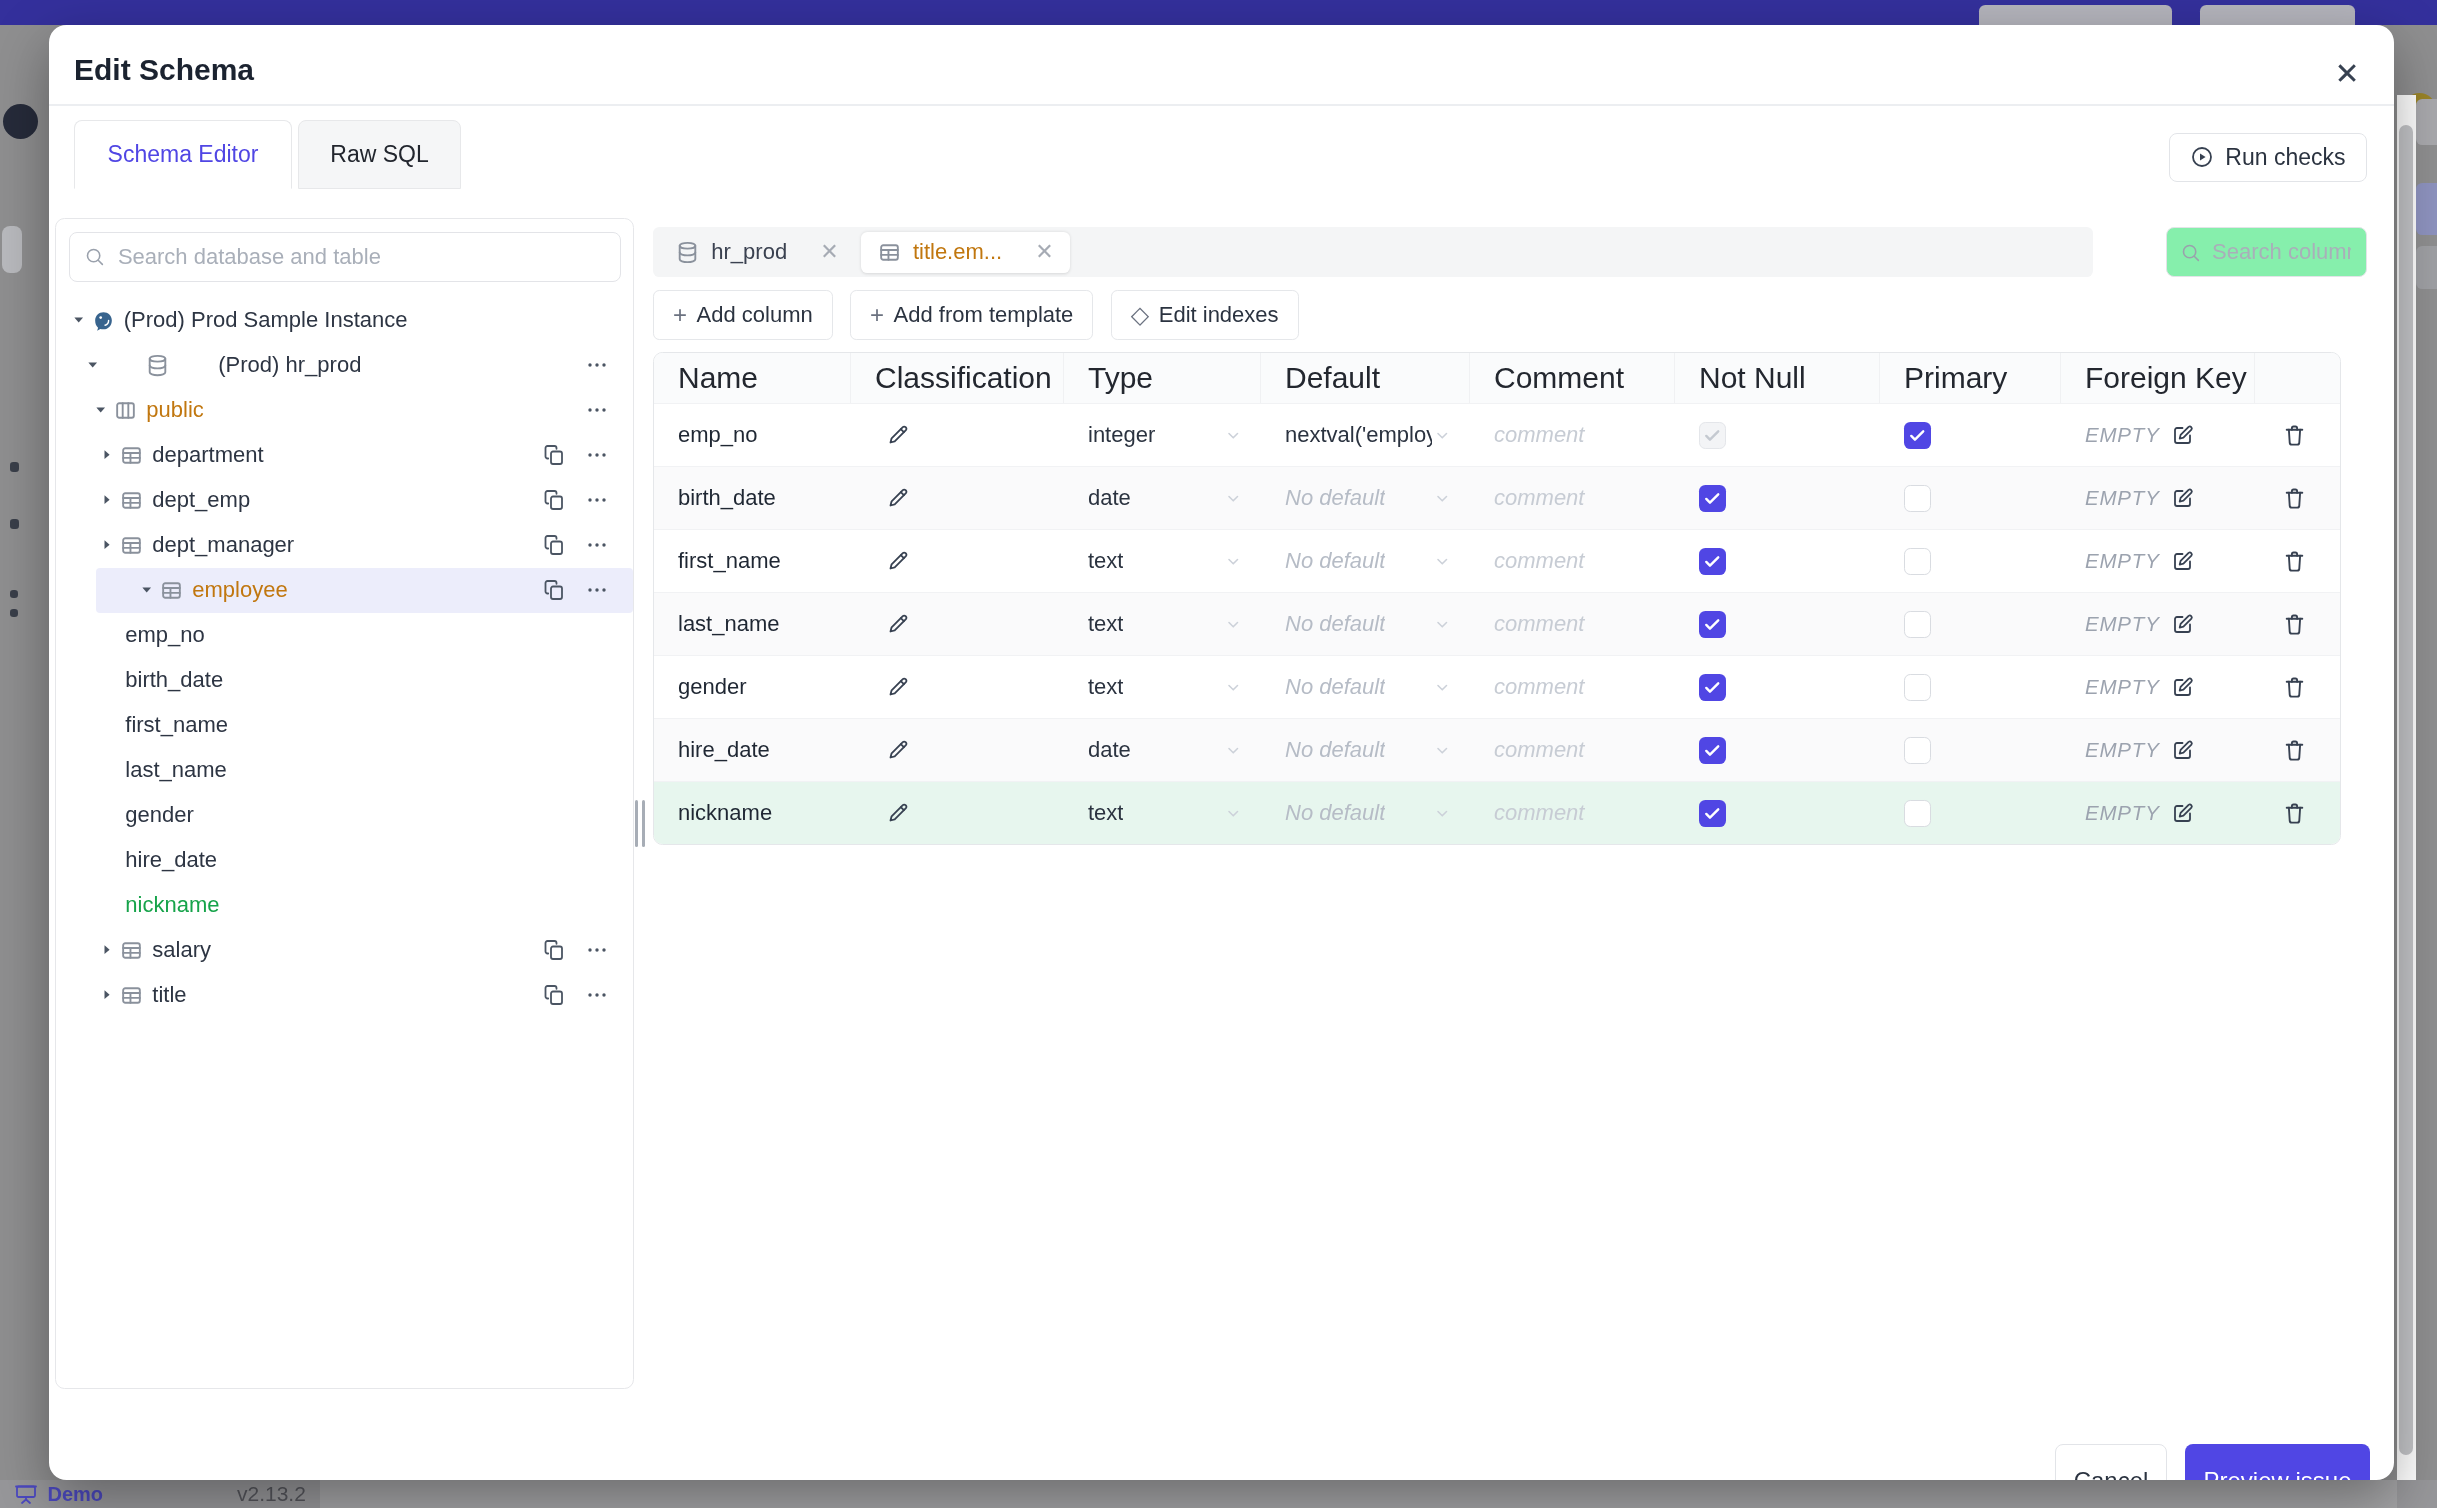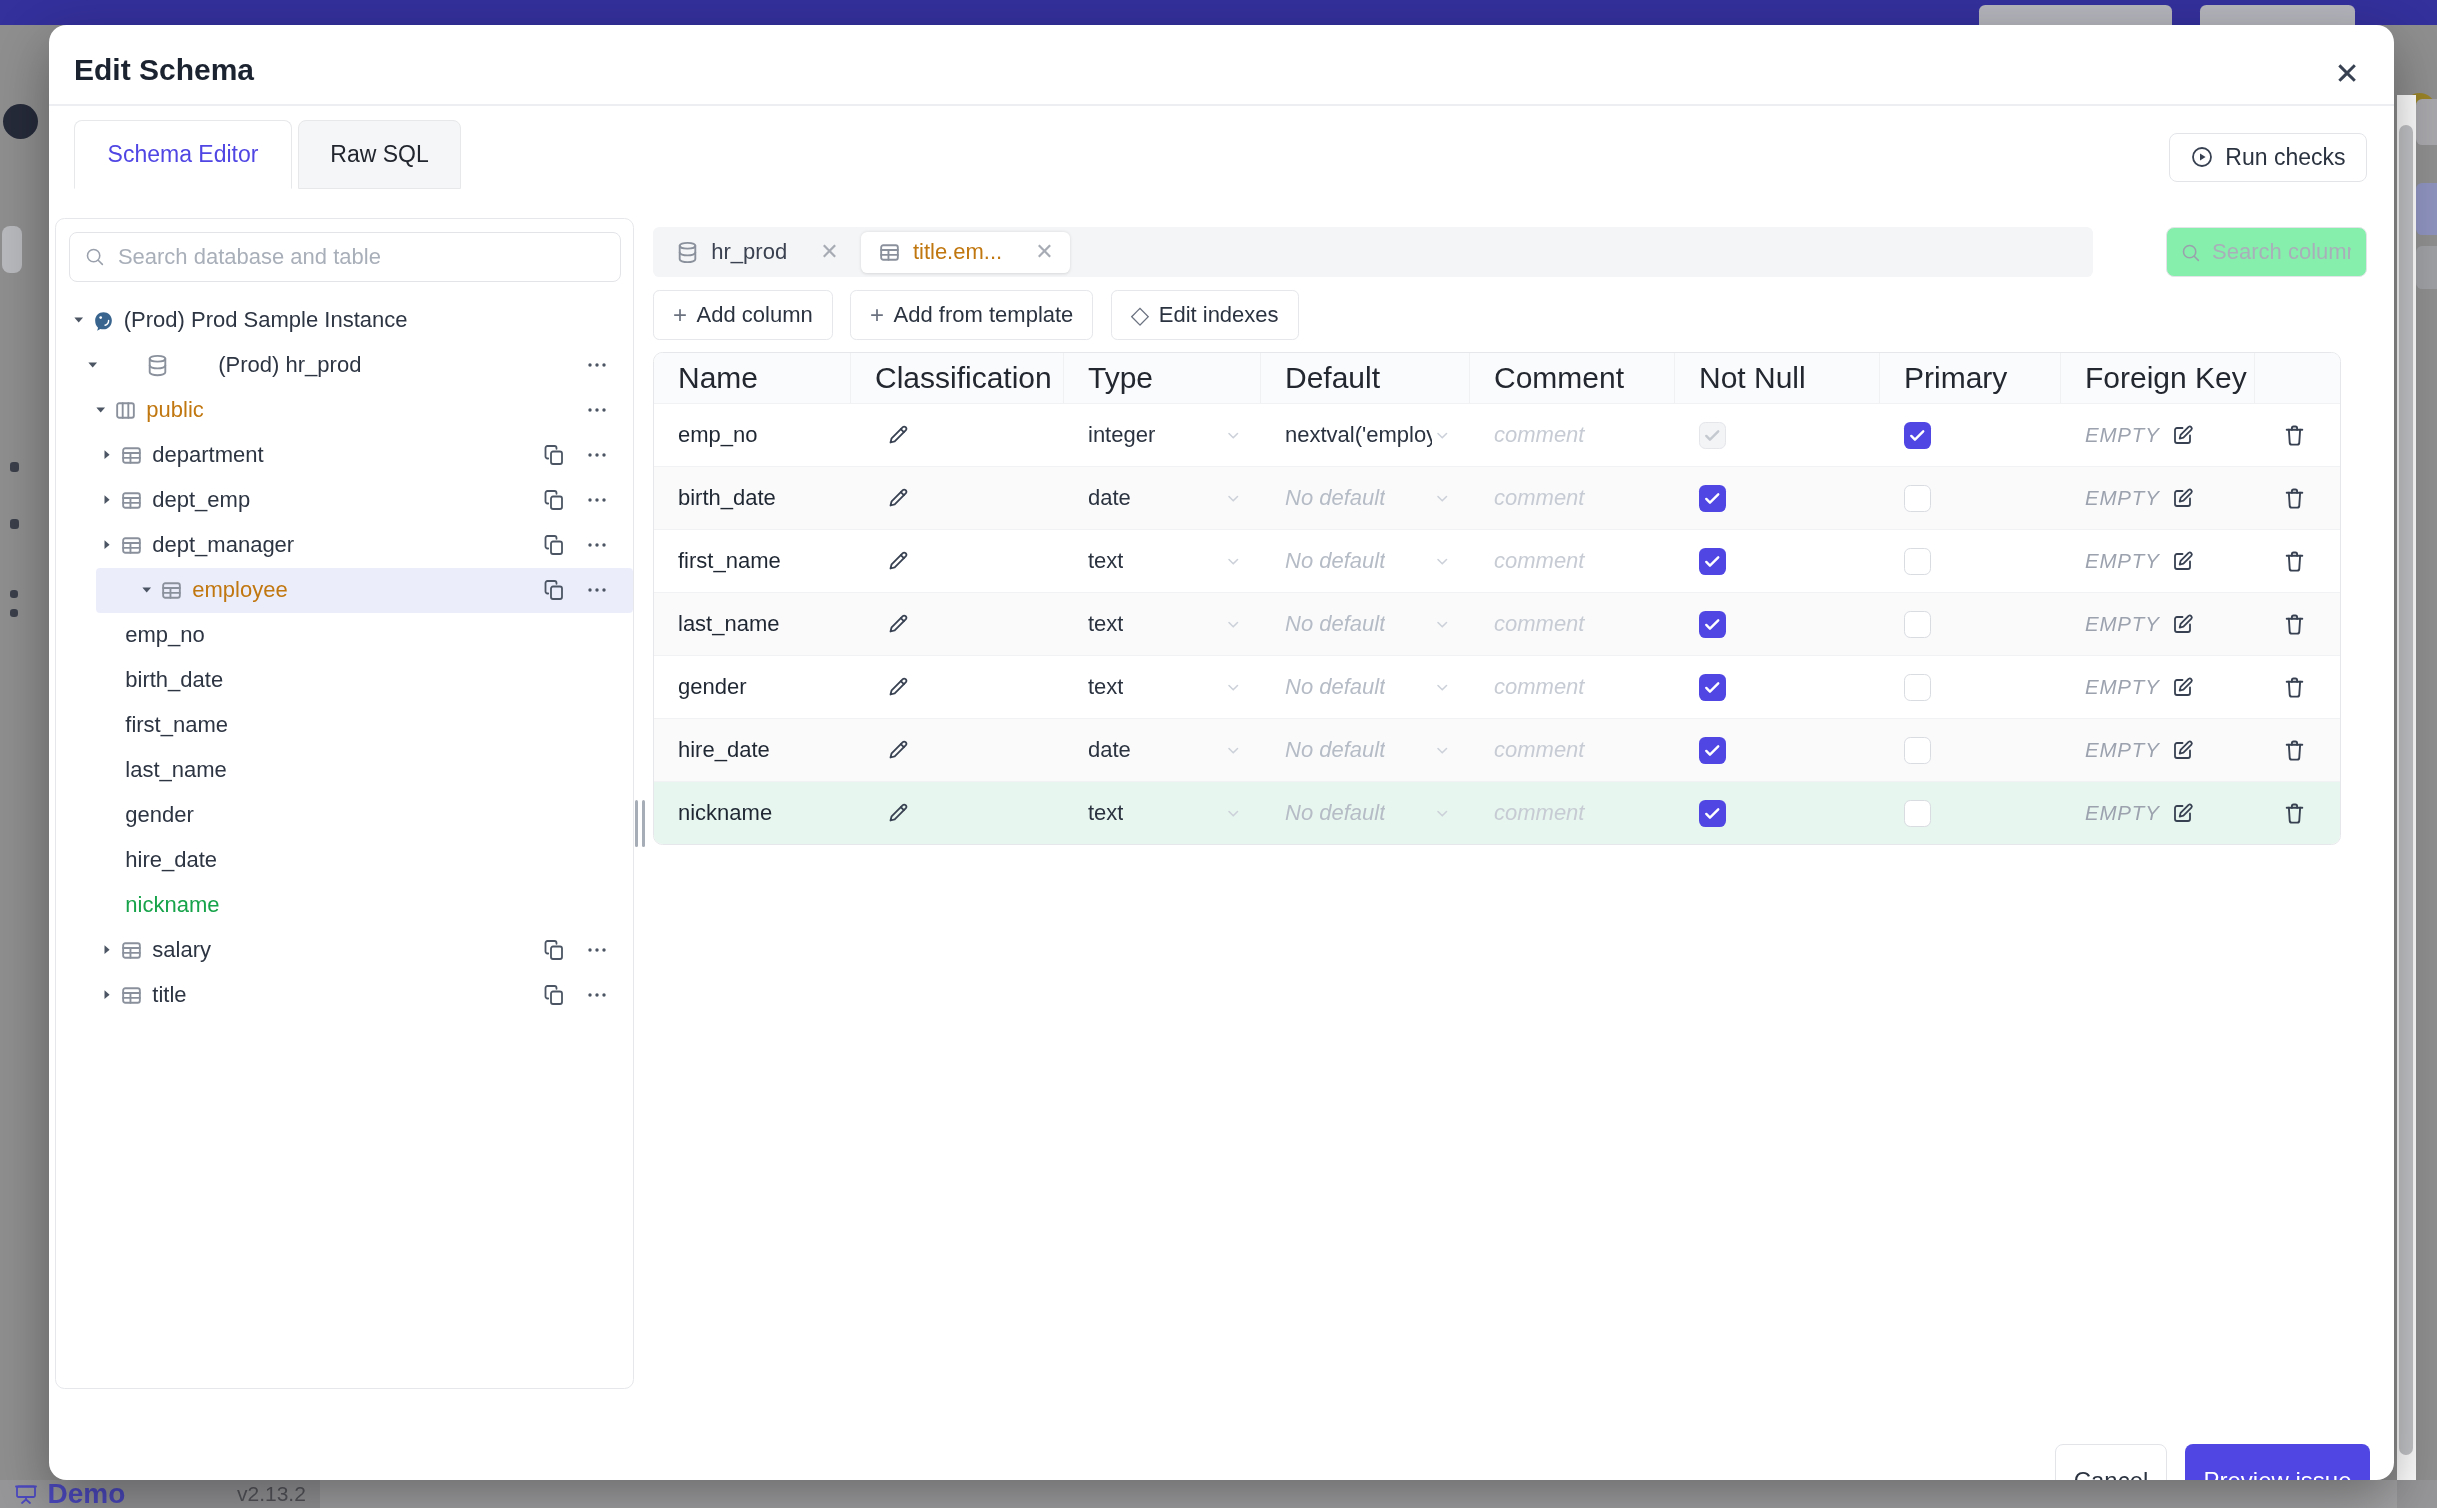--- a/index.html
+++ b/index.html
@@ -12,21 +12,21 @@
   .bg-btn.b1{left:1979px;width:193px;}
   .bg-btn.b2{left:2200px;width:155px;}
   .blob{position:absolute;}
   .blob.logo{left:3.2px;top:104px;width:35px;height:35px;border-radius:50%;background:#262b3a;}
   .blob.panel{left:1.6px;top:226px;width:20.5px;height:47px;border-radius:8px;background:#b9babe;}
   .blob.dot{width:9.5px;height:9.5px;border-radius:3.2px;background:#3a3f4a;left:9.5px;}
   .avatar{position:absolute;left:2403px;top:93px;width:33px;height:33px;border-radius:50%;background:#9a8428;}
   .rstrip{position:absolute;left:2416px;width:22px;border-radius:6.3px 0 0 6.3px;}
   .bottombar{position:absolute;left:0;top:1480px;width:2438px;height:28px;background:#97979a;}
   .bottombar .lighter{position:absolute;left:320px;top:0;width:2077px;height:28px;background:#a4a4a6;}
-  .demo-wrap{position:absolute;left:14px;top:0;height:28px;display:flex;align-items:center;gap:9.5px;color:#4c49c0;font-size:28px;font-weight:600;}
+  .demo-wrap{position:absolute;left:14px;top:0;height:28px;display:flex;align-items:center;gap:9.5px;color:#4c49c0;font-size:20px;font-weight:600;}
   .ver{position:absolute;left:237px;top:0;height:28px;display:flex;align-items:center;color:#55565c;font-size:21px;}
   .scrolltrack{position:absolute;left:2397px;top:95px;width:19px;height:1385px;background:#ffffff;}
   .scrollthumb{position:absolute;left:2.4px;top:30px;width:14px;height:1330px;border-radius:7px;background:#c5c6c9;}
   
   .modal{position:absolute;left:49px;top:25px;width:2345px;height:1455px;background:#ffffff;
          border-radius:17.4px;overflow:hidden;box-shadow:0 19px 55px rgba(0,0,0,.35);}
   .m-title{position:absolute;left:25px;top:28px;font-size:30px;font-weight:600;color:#1b2330;margin:0;}
   .m-close{position:absolute;right:28px;top:30px;width:38px;height:38px;border:none;background:none;
            font-size:30px;line-height:38px;color:#374151;cursor:pointer;padding:0;}
   .m-divider{position:absolute;left:0;top:79px;width:100%;height:1.6px;background:#eceef1;}

